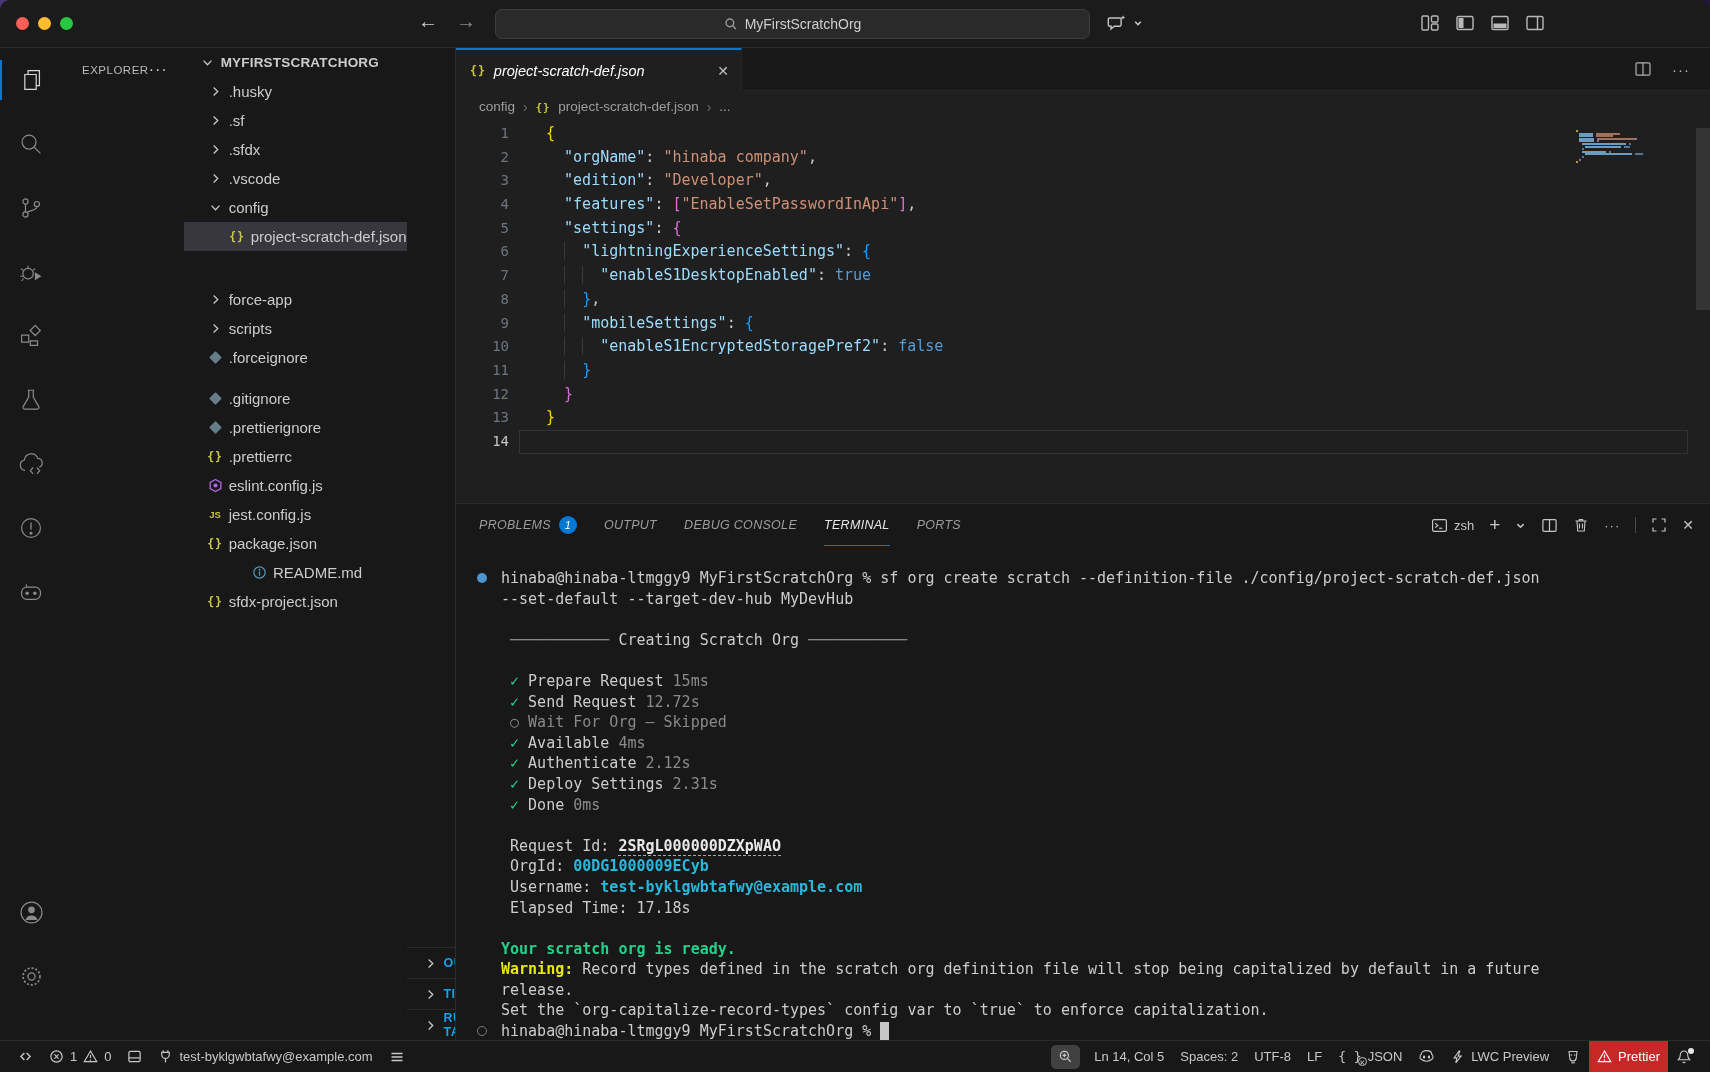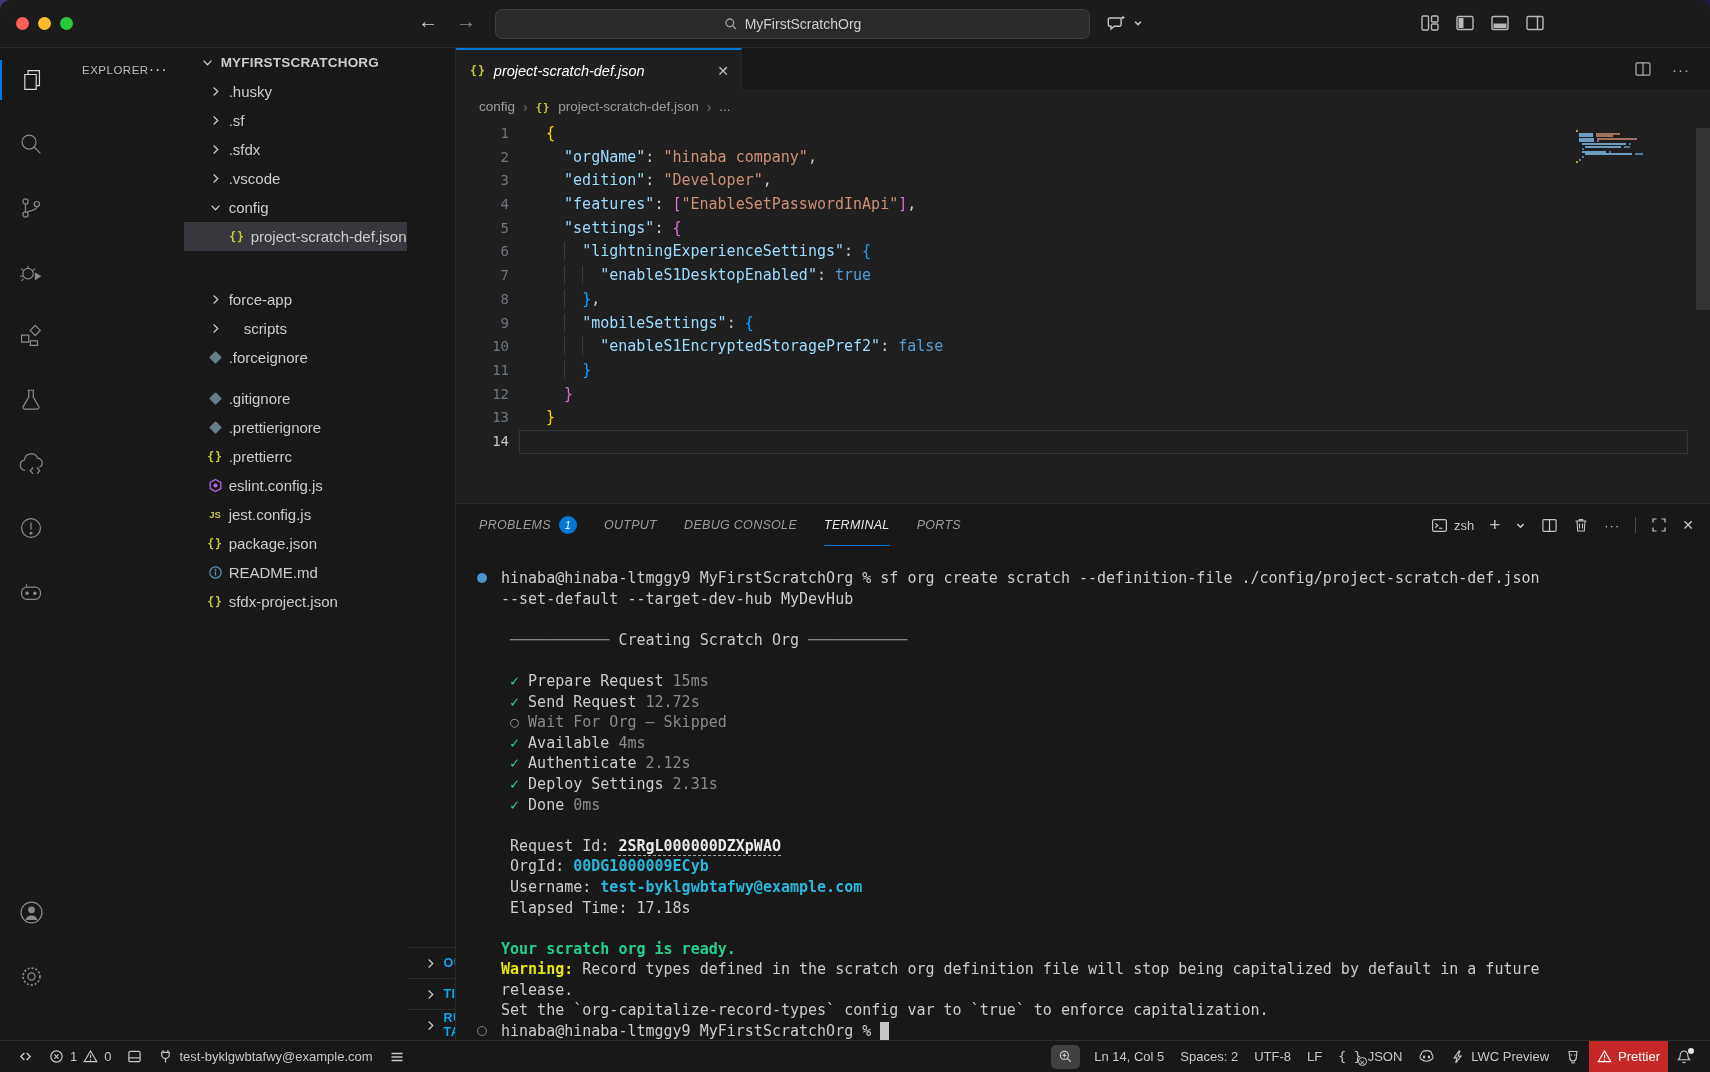--- a/index.html
+++ b/index.html
@@ -304,21 +304,21 @@
             <span class="tlabel">project-scratch-def.json</span>
           </div>
           <div class="trow" style="padding-left: 22px; margin-top: 34px;">
             <span class="chev">
               <svg width="15" height="15" viewBox="0 0 16 16" style="display:block">
                 <path d="M6 3.8l4.4 4.2L6 12.2" fill="none" stroke="#cccccc" stroke-width="1.3"></path>
               </svg>
             </span>
             <span class="tlabel">force-app</span>
           </div>
-          <div class="trow" style="padding-left: 22px; gap: 15px;">
+          <div class="trow" style="padding-left: 22px;">
             <span class="chev">
               <svg width="15" height="15" viewBox="0 0 16 16" style="display:block">
                 <path d="M6 3.8l4.4 4.2L6 12.2" fill="none" stroke="#cccccc" stroke-width="1.3"></path>
               </svg>
             </span>
             <span class="tlabel">scripts</span>
           </div>
           <div class="trow" style="padding-left: 22px;">
             <span class="fslot">
               <span class="fi-git"></span>
@@ -357,21 +357,21 @@
               <span class="fi-js">JS</span>
             </span>
             <span class="tlabel">jest.config.js</span>
           </div>
           <div class="trow" style="padding-left: 22px;">
             <span class="fslot">
               <span class="fi-json">{}</span>
             </span>
             <span class="tlabel">package.json</span>
           </div>
-          <div class="trow" style="padding-left: 22px;">
+          <div class="trow" style="padding-left: 22px; justify-content: center;">
             <span class="fslot">
               <svg width="15" height="15" viewBox="0 0 16 16" style="display:block">
                 <circle cx="8" cy="8" r="6" fill="none" stroke="#519aba" stroke-width="1.3"></circle>
                 <circle cx="8" cy="5" r="1" fill="#519aba"></circle>
                 <rect x="7.3" y="6.9" width="1.4" height="4.4" fill="#519aba"></rect>
               </svg>
             </span>
             <span class="tlabel">README.md</span>
           </div>
           <div class="trow" style="padding-left: 22px;">

